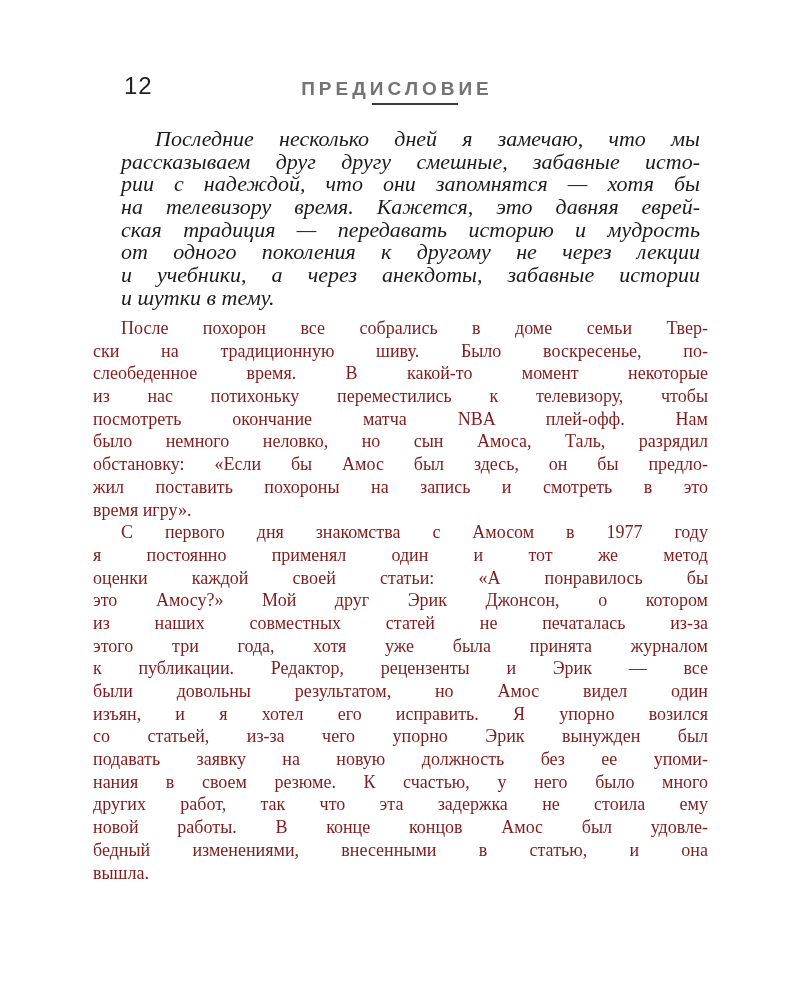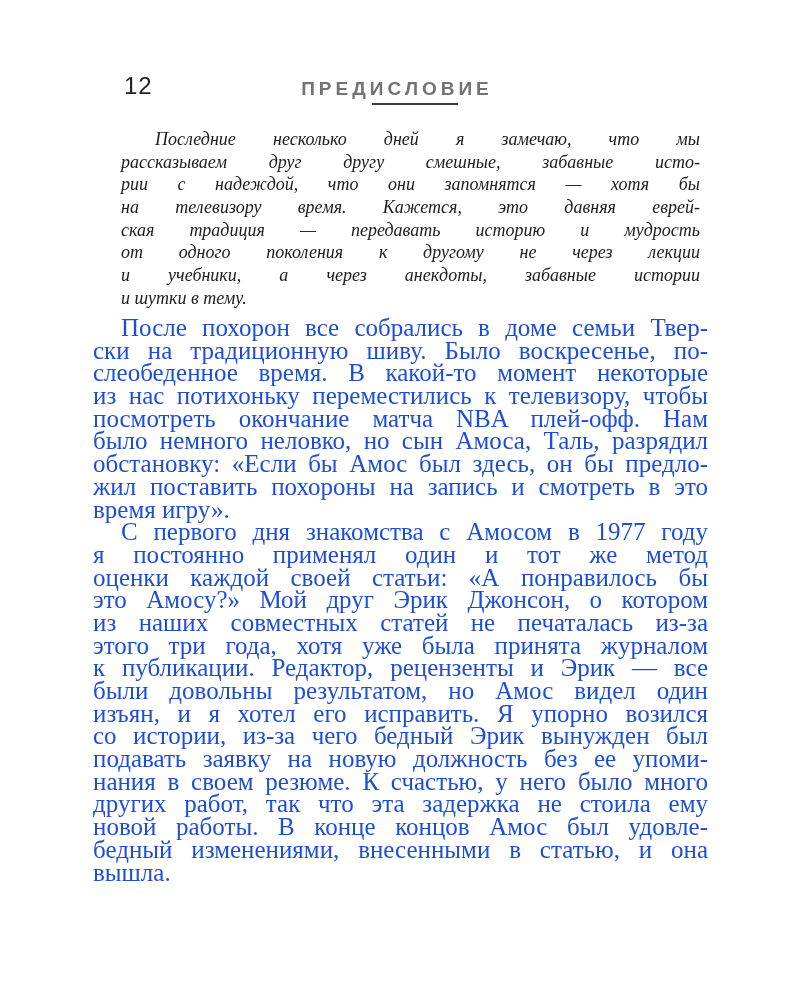--- a/index.html
+++ b/index.html
@@ -44,34 +44,34 @@
     height: 2px;
     background: #3a3a3a;
   }
   
   .epigraph {
     position: absolute;
     top: 128px;
     left: 121px;
     width: 579px;
     font-style: italic;
-    font-size: 18px;
+    font-size: 22px;
     line-height: 22.7px;
     color: #1c1c1c;
   }
   .epigraph .line.first { text-indent: 34px; }
   
   .body-text {
     position: absolute;
     top: 317px;
     left: 93px;
     width: 615px;
-    font-size: 25px;
+    font-size: 18px;
     line-height: 22.7px;
-    color: #1d4ed8;
+    color: #7f1d1d;
   }
   .body-text .line.first { text-indent: 28px; }
   
   .line {
     text-align: justify;
     text-align-last: justify;
     white-space: normal;
     height: 22.7px;
     overflow: visible;
   }
@@ -112,21 +112,21 @@
     <div class="paragraph">
       <div class="line first">С первого дня знакомства с Амосом в 1977 году</div>
       <div class="line">я постоянно применял один и тот же метод</div>
       <div class="line">оценки каждой своей статьи: «А понравилось бы</div>
       <div class="line">это Амосу?» Мой друг Эрик Джонсон, о котором</div>
       <div class="line">из наших совместных статей не печаталась из-за</div>
       <div class="line">этого три года, хотя уже была принята журналом</div>
       <div class="line">к публикации. Редактор, рецензенты и Эрик — все</div>
       <div class="line">были довольны результатом, но Амос видел один</div>
       <div class="line">изъян, и я хотел его исправить. Я упорно возился</div>
-      <div class="line">со истории, из-за чего бедный Эрик вынужден был</div>
+      <div class="line">со статьей, из-за чего упорно Эрик вынужден был</div>
       <div class="line">подавать заявку на новую должность без ее упоми-</div>
       <div class="line">нания в своем резюме. К счастью, у него было много</div>
       <div class="line">других работ, так что эта задержка не стоила ему</div>
       <div class="line">новой работы. В конце концов Амос был удовле-</div>
       <div class="line">бедный изменениями, внесенными в статью, и она</div>
       <div class="line last">вышла.</div>
     </div>
   </div>
 
 </div>

